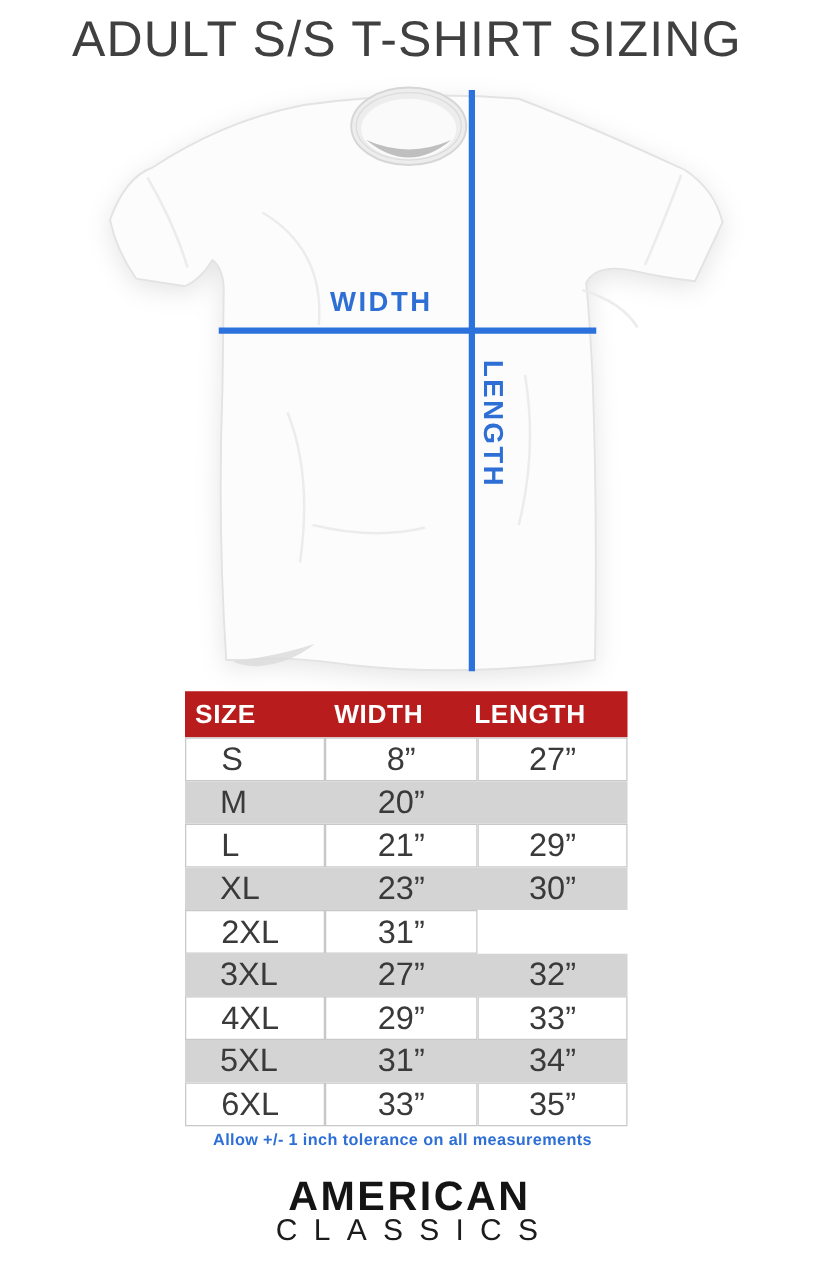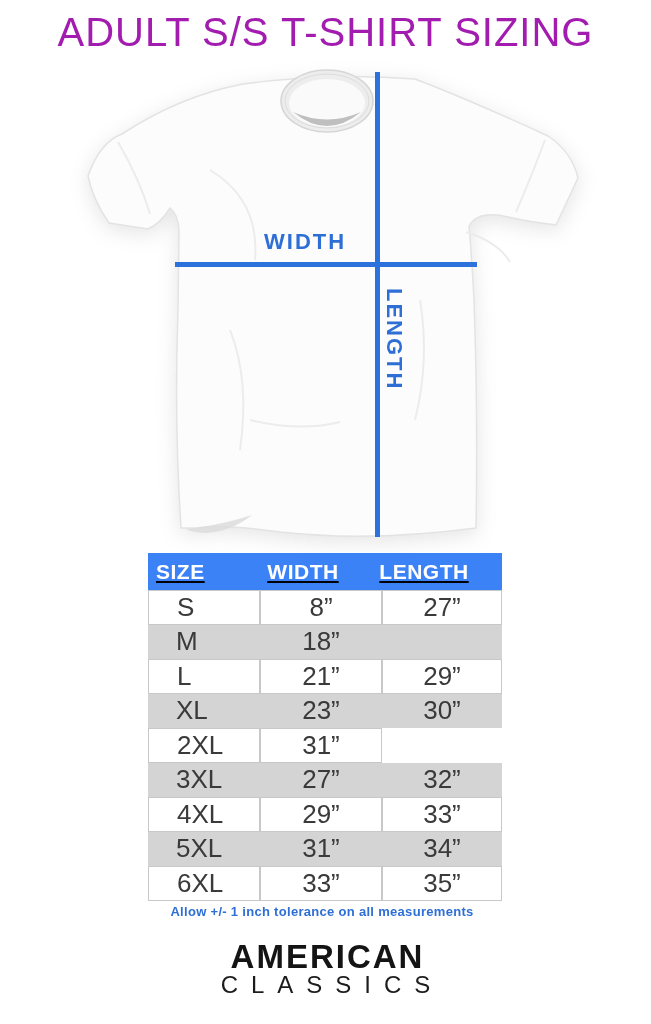--- a/index.html
+++ b/index.html
@@ -3,21 +3,21 @@
 <meta charset="utf-8">
 <style>
   html,body{margin:0;padding:0;background:#ffffff;}
   body{font-family:"Liberation Sans", sans-serif; -webkit-font-smoothing:antialiased;}
   .page{position:relative;width:651px;height:1024px;background:#ffffff;overflow:hidden;margin:0 auto;}
 
   
   .page-title{
     position:absolute;top:10px;left:0;width:651px;
     text-align:center;font-size:40px;font-weight:300;
-    letter-spacing:1px;color:#a21caf;line-height:44px;white-space:nowrap;
+    letter-spacing:1px;color:#404040;line-height:44px;white-space:nowrap;
   }
 
   
   .shirt-svg{position:absolute;top:0;left:0;}
 
   
   .measure-line{position:absolute;background:#2b72dd;}
   .measure-line.horizontal{left:175px;top:262px;width:302px;height:5px;}
   .measure-line.vertical{left:375px;top:72px;width:5px;height:465px;}
   .measure-label{
@@ -27,21 +27,21 @@
   .measure-label.width{left:264px;top:229px;}
   .measure-label.length{
     left:381px;top:288px;
     writing-mode:vertical-rl;text-orientation:mixed;
   }
 
   
   .size-table{position:absolute;left:148px;top:553px;width:354px;}
   .table-header{
     display:grid;grid-template-columns:112px 122px 120px;
-    background:#3b82f6;height:37px;align-items:center;text-decoration:underline;
+    background:#b91c1c;height:37px;align-items:center;
   }
   .table-header .hcell{
     color:#ffffff;font-weight:700;font-size:21px;letter-spacing:0.5px;line-height:37px;
   }
   .hcell.h-size{padding-left:8px;text-align:left;}
   .hcell.h-mid{text-align:center;transform:translateX(-18px);}
   .table-body{display:block;}
   .table-row{display:grid;grid-template-columns:112px 122px 120px;height:34.5px;}
   .table-row.gray{background:#d4d4d4;}
   .table-row.white .cell{background:#ffffff;border:1px solid #c8c8c8;}
@@ -131,21 +131,21 @@
       <div class="hcell h-mid">LENGTH</div>
     </div>
     <div class="table-body">
       <div class="table-row white">
         <div class="cell c-size">S</div>
         <div class="cell">8”</div>
         <div class="cell">27”</div>
       </div>
       <div class="table-row gray">
         <div class="cell c-size">M</div>
-        <div class="cell">18”</div>
+        <div class="cell">20”</div>
       </div>
       <div class="table-row white">
         <div class="cell c-size">L</div>
         <div class="cell">21”</div>
         <div class="cell">29”</div>
       </div>
       <div class="table-row gray">
         <div class="cell c-size">XL</div>
         <div class="cell">23”</div>
         <div class="cell">30”</div>

